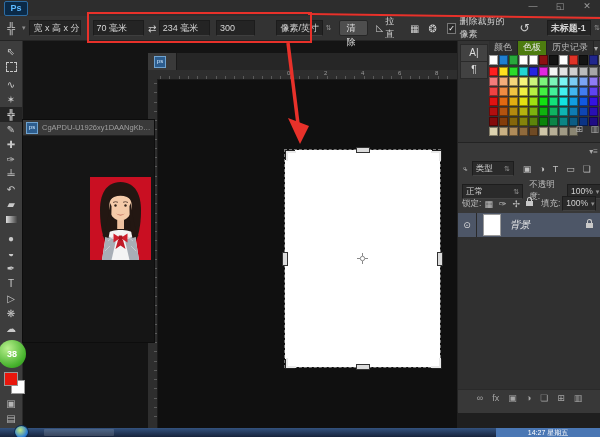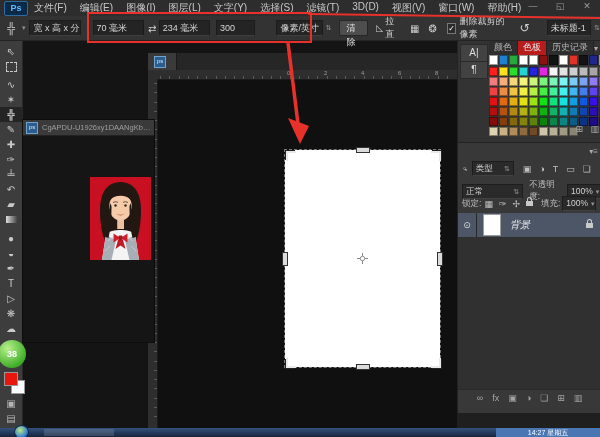--- a/index.html
+++ b/index.html
@@ -63,21 +63,21 @@
   .floatwin .statusbar{position:absolute;left:0;bottom:0;width:100%;height:15px;background:#2c2c2c;
                        border-top:1px solid #1d1d1d;color:#c0c0c0;font-size:9px;line-height:15px;padding-left:3px;box-sizing:border-box;}
   .photo{position:absolute;left:67px;top:57px;width:61px;height:83px;}
   
   .rightdock{left:457px;top:40px;width:143px;height:372px;background:#333;border-left:1px solid #232323;z-index:2;}
   .rightbottom{left:457px;top:412px;width:143px;height:16px;background:#1f1f1f;}
   .dockbtn{position:absolute;left:2px;width:26px;height:16px;background:#424242;border:1px solid #2a2a2a;
            color:#ddd;font-size:10px;text-align:center;line-height:15px;}
   .panel-tabs{position:absolute;display:flex;font-size:9px;color:#b5b5b5;height:13px;align-items:flex-end;}
   .ptab{padding:1px 5px;background:#2e2e2e;border-right:1px solid #232323;white-space:nowrap;}
-  .ptab.active{background:#b91c1c;color:#e8e8e8;}
+  .ptab.active{background:#4d7c0f;color:#e8e8e8;}
   .pmenu{position:absolute;right:3px;color:#aaa;font-size:8px;}
   .swgrid{position:absolute;left:31px;top:15px;width:112px;}
   .swrow{display:flex;margin-bottom:1px;}
   .sw{width:7px;height:7px;margin-right:1px;flex:none;border:0.5px solid rgba(0,0,0,.4);}
   .sw.recent{height:8px;margin-bottom:1px;}
   .swbar{position:absolute;left:31px;top:84px;width:110px;text-align:right;color:#a8a8a8;font-size:9px;}
   .select{background:#2a2a2a;border:1px solid #1d1d1d;border-bottom-color:#414141;height:13px;line-height:13px;
           font-size:8.5px;color:#d0d0d0;padding:0 3px;display:inline-flex;align-items:center;justify-content:space-between;}
   .lrow{position:absolute;left:4px;display:flex;align-items:center;font-size:8.5px;color:#bdbdbd;}
   .layerlist{position:absolute;left:0px;top:70px;width:143px;height:176px;background:#303030;}
@@ -104,33 +104,20 @@
             background:radial-gradient(circle at 40% 35%,#bfe77e,#2f7fd4 65%,#144a86);border:1px solid #0c2b52;}
   .taskitem{position:absolute;left:44px;top:1px;width:70px;height:7px;background:rgba(255,255,255,.14);border-radius:1px;}
   .clockzone{position:absolute;right:0;top:0;width:104px;height:9px;background:#4a77b4;color:#fff;
              font-size:7px;line-height:9px;text-align:center;}
 </style>
 </head>
 <body>
 
 <div class="abs menubar">
   <div class="pslogo">Ps</div>
-  <div style="display:flex;">
-      <span class="menu-item">文件(F)</span>
-      <span class="menu-item">编辑(E)</span>
-      <span class="menu-item">图像(I)</span>
-      <span class="menu-item">图层(L)</span>
-      <span class="menu-item">文字(Y)</span>
-      <span class="menu-item">选择(S)</span>
-      <span class="menu-item">滤镜(T)</span>
-      <span class="menu-item">3D(D)</span>
-      <span class="menu-item">视图(V)</span>
-      <span class="menu-item">窗口(W)</span>
-      <span class="menu-item">帮助(H)</span>
-    </div>
   <div class="winctrls">
       <span>—</span>
       <span>◱</span>
       <span>✕</span>
     </div>
 </div>
 
 <div class="abs optionsbar">
   <span class="opt-icon" style="width:18px;margin-left:4px;font-size:11px;">╬</span>
   <span class="stepper">▾</span>
@@ -142,21 +129,21 @@
   <span class="field" style="width:46px;margin-left:21px;">像素/英寸</span>
   <span class="stepper">⇅</span>
   <span class="btn" style="margin-left:8px;">清除</span>
   <span class="opt-icon" style="margin-left:8px;font-size:9px;">◺</span>
   <span style="margin-left:2px;font-size:9px;">拉直</span>
   <span class="opt-icon" style="margin-left:10px;font-size:10px;">▦</span>
   <span class="opt-icon" style="margin-left:9px;font-size:10px;">❂</span>
   <span class="checkbox" style="margin-left:10px;">✓</span>
   <span style="margin-left:3px;font-size:9px;">删除裁剪的像素</span>
   <span class="opt-icon" style="margin-left:8px;font-size:12px;">↺</span>
-  <span class="field" style="width:44px;margin-left:17px;">未标题-1</span>
+  <span class="field" style="width:44px;margin-left:17px;font-weight:bold;">未标题-1</span>
   <span class="stepper">⇅</span>
 </div>
 
 <div class="abs toolbar">
   <div id="tools" style="padding-top:4px;">
       <div class="tool"><span>⇖</span></div>
       <div class="tool">
         <div class="dashedsq"></div>
       </div>
       <div class="tool"><span>∿</span></div>

